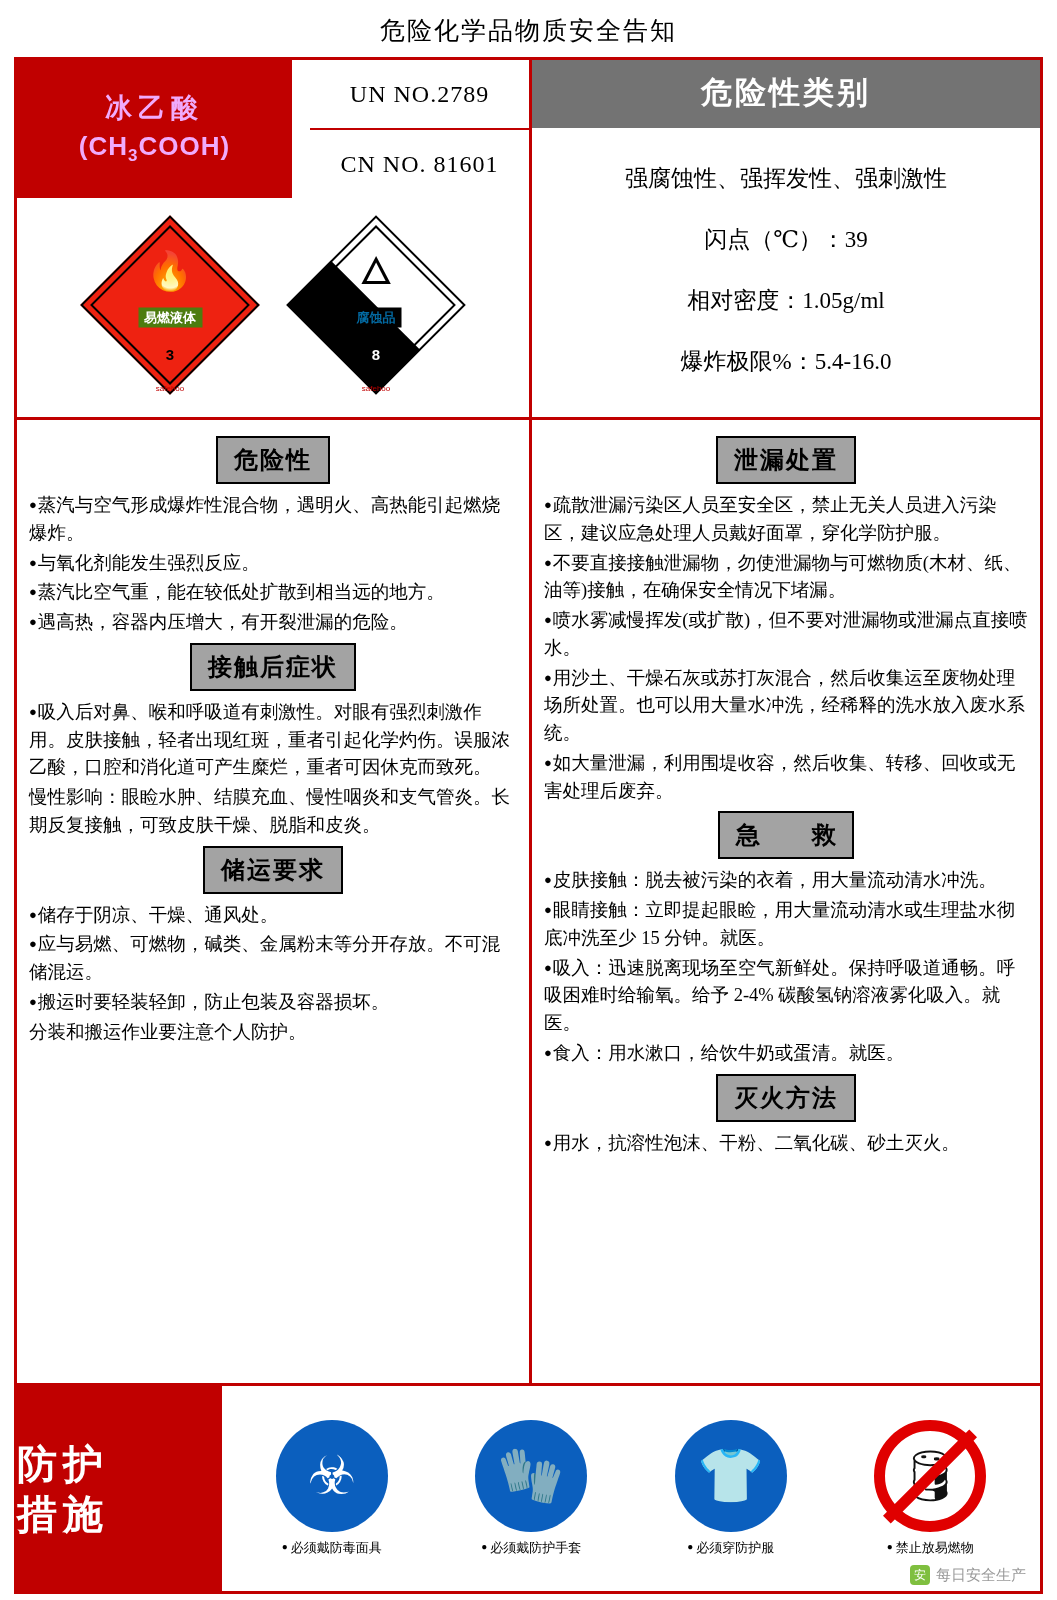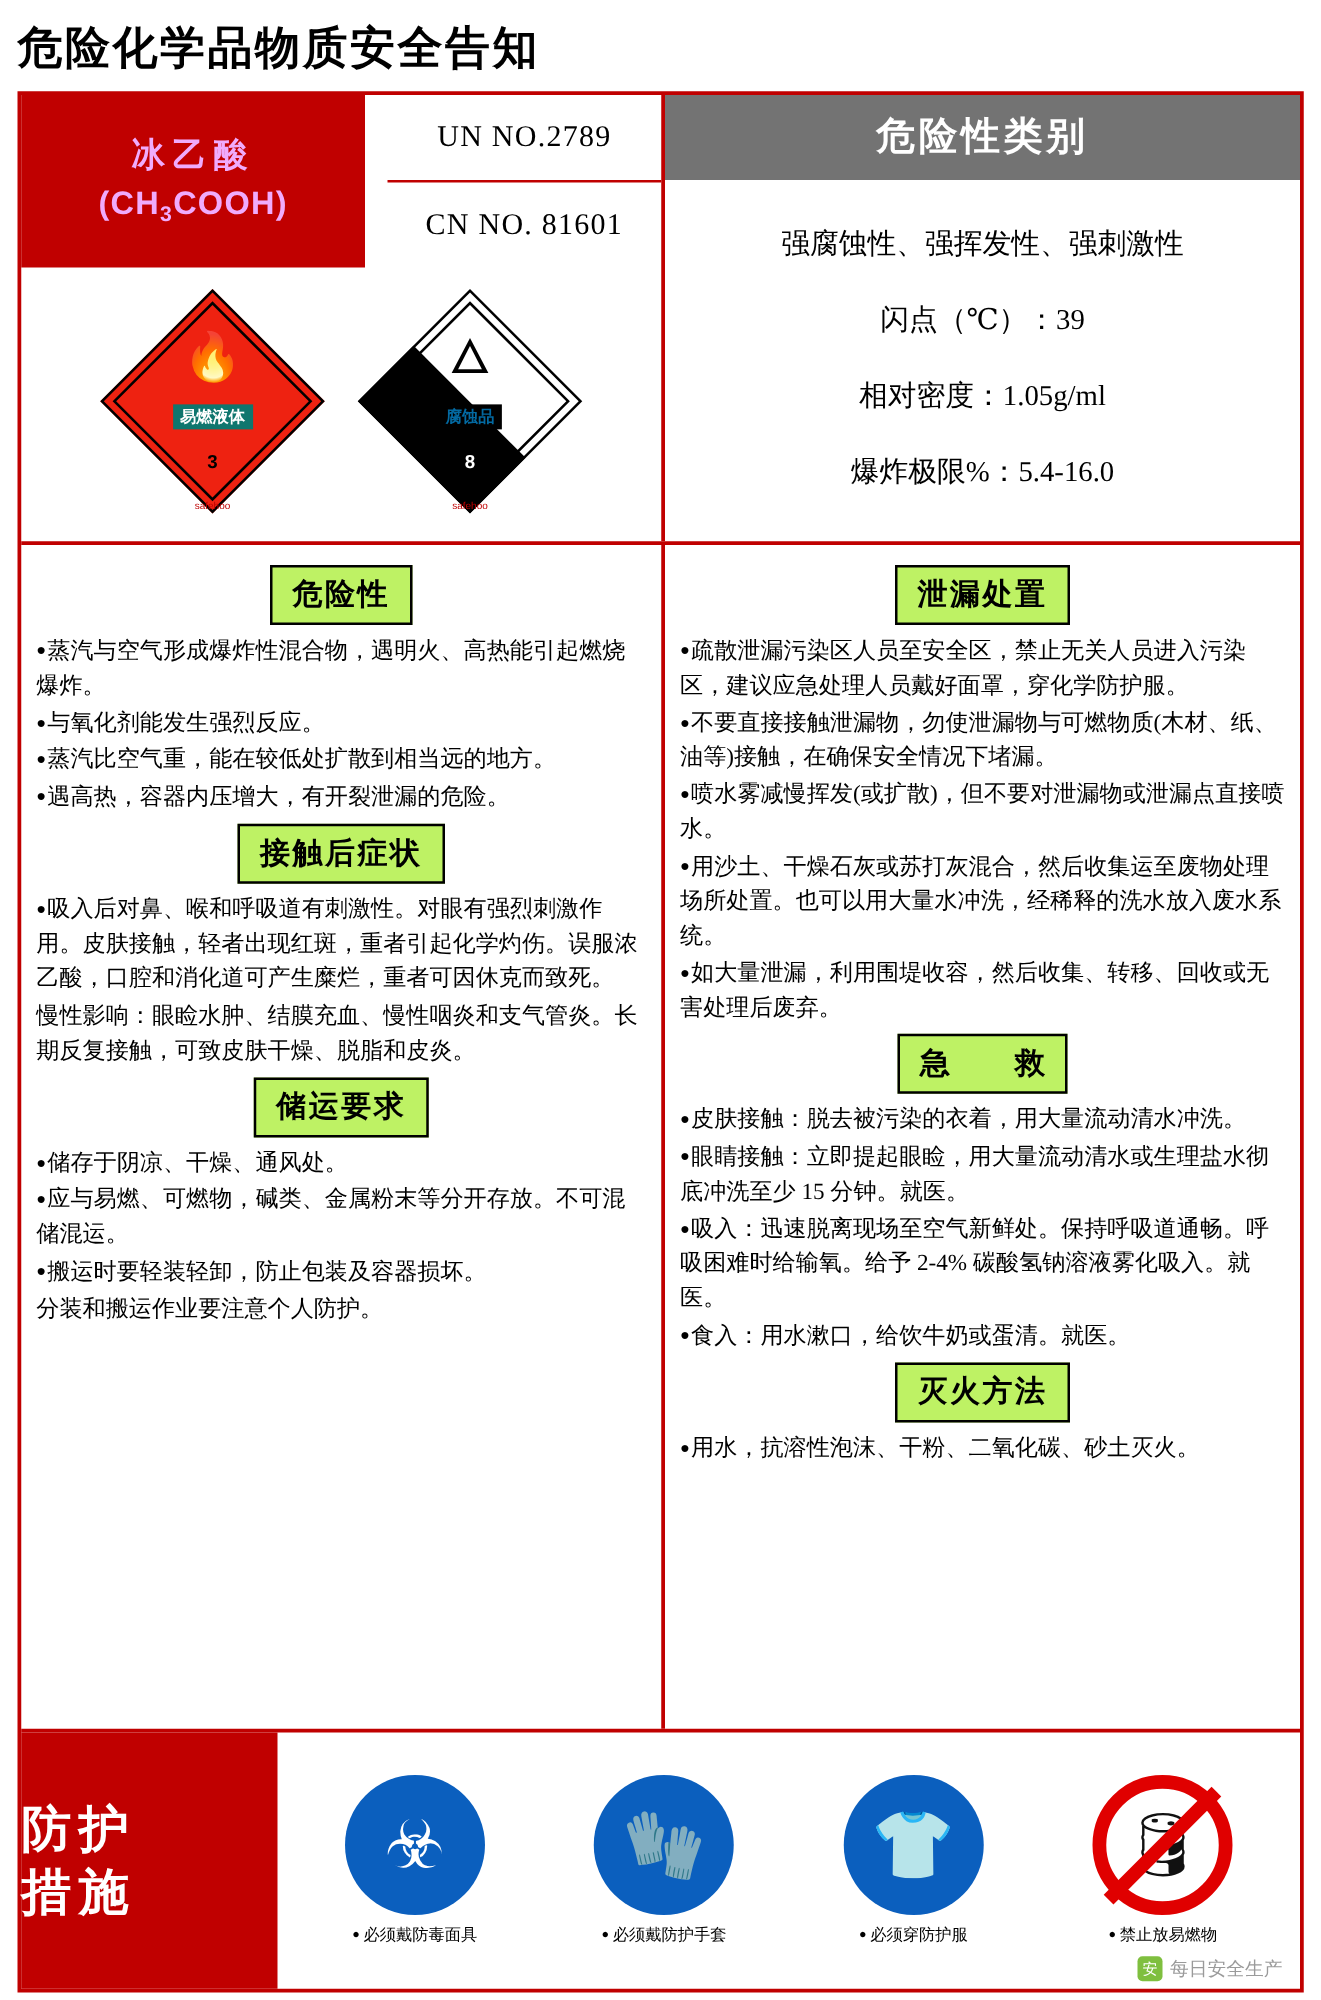--- a/index.html
+++ b/index.html
@@ -15,23 +15,23 @@
     position: relative;
   }
   .page {
     width: 1057px;
     height: 1600px;
     padding: 8px 14px 6px 14px;
     display: flex;
     flex-direction: column;
   }
   .main-title {
-    text-align: left;
-    font-size: 36px;
-    font-weight: bold;
+    text-align: center;
+    font-size: 25px;
+    font-weight: normal;
     letter-spacing: 2px;
     padding: 6px 0 10px 0;
     font-family: "Liberation Sans", sans-serif;
   }
   .sheet {
     border: 3px solid #c00000;
     flex: 1;
     display: flex;
     flex-direction: column;
     background: #fff;
@@ -124,21 +124,21 @@
   }
   .glyph { font-size: 38px; line-height: 1; }
   .d-label {
     font-size: 13px;
     font-weight: bold;
     font-family: "Liberation Sans", sans-serif;
     background: #000;
     color: #0369a1;
     padding: 1px 6px;
   }
-  .d-label.on-red { background: #0f766e; color: #fff; }
+  .d-label.on-red { background: #4d7c0f; color: #fff; }
   .d-num {
     font-size: 15px;
     font-weight: bold;
     font-family: "Liberation Sans", sans-serif;
   }
   .corr-num { color: #fff; }
   .corr-bottom {
     position: absolute;
     left: 50%; top: 50%;
     width: 127px; height: 127px;
@@ -208,21 +208,21 @@
     display: block;
     margin: 6px auto 8px auto;
     border: 2px solid #000;
     font-size: 24px;
     font-weight: bold;
     font-family: "Liberation Sans", sans-serif;
     text-align: center;
     padding: 4px 16px;
     width: fit-content;
     letter-spacing: 2px;
-    background: #bef264;
+    background: #a3a3a3;
   }
   .sec-title.wide { letter-spacing: 14px; padding-right: 2px; }
   p.item {
     margin: 0 0 2px 0;
     text-indent: 0;
   }
   p.item.noblt { }
   .blt::before {
     content: "\25CF";
     font-size: 13px;

